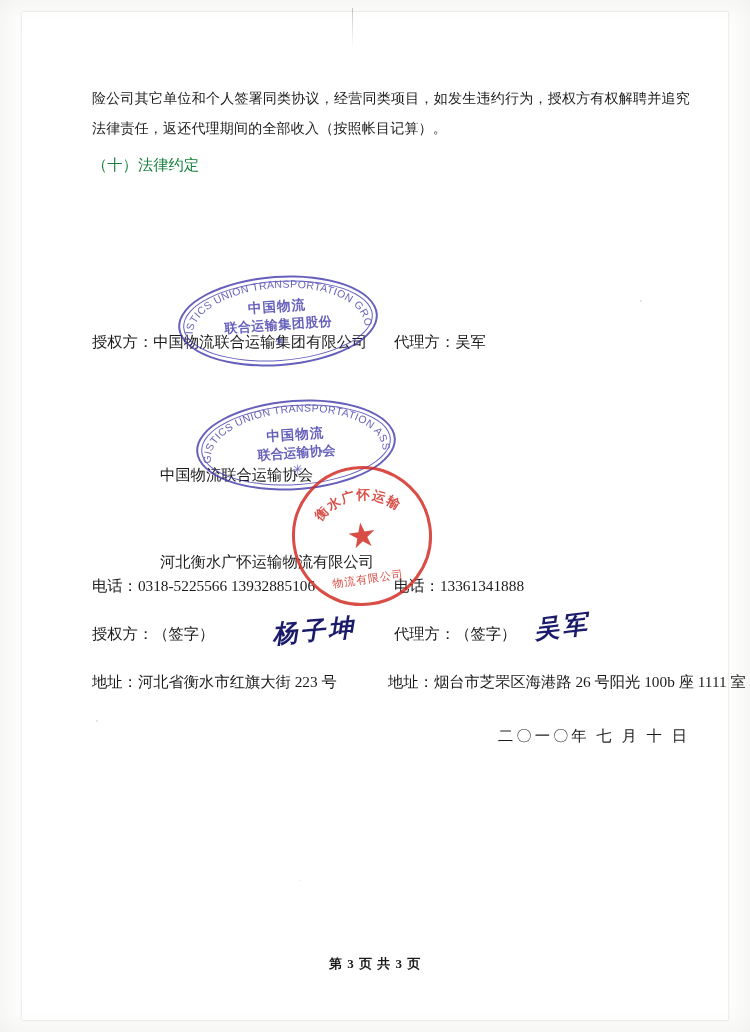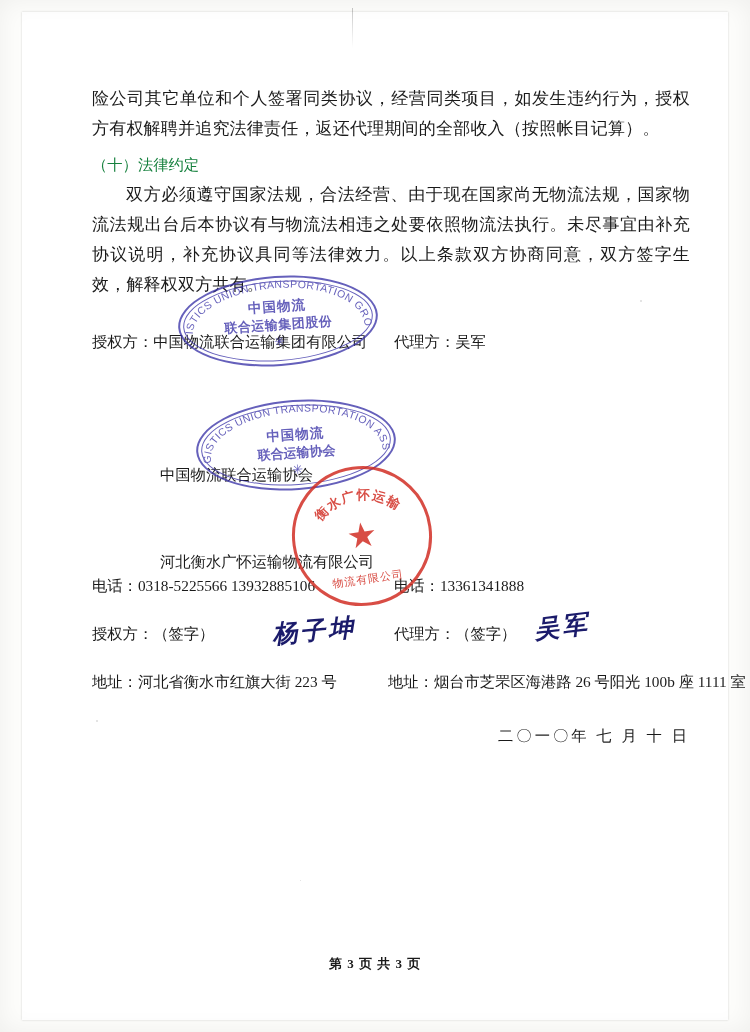--- a/index.html
+++ b/index.html
@@ -45,21 +45,21 @@
     z-index: 5;
   }
   .content {
     position: absolute;
     left: 92px;
     top: 84px;
     width: 598px;
     z-index: 10;
   }
   .para {
-    font-size: 17px;
+    font-size: 14px;
     line-height: 30px;
     color: #1a1a1a;
     letter-spacing: 0.2px;
     text-align: justify;
     margin: 0;
   }
   .para.indent { text-indent: 2em; }
   .section-title {
     font-size: 15.3px;
     line-height: 30px;
@@ -272,21 +272,20 @@
 </head>
 <body>
 
 <div id="page">
   <div class="paper"></div>
   <div class="fold"></div>
 
   <div class="content">
     <p class="para">险公司其它单位和个人签署同类协议，经营同类项目，如发生违约行为，授权方有权解聘并追究法律责任，返还代理期间的全部收入（按照帐目记算）。</p>
     <p class="section-title">（十）法律约定</p>
-    <p class="para indent">双方必须遵守国家法规，合法经营、由于现在国家尚无物流法规，国家物流法规出台后本协议有与物流法相违之处要依照物流法执行。未尽事宜由补充协议说明，补充协议具同等法律效力。以上条款双方协商同意，双方签字生效，解释权双方共有。</p>
   </div>
 
   <div class="stamp oval-stamp" id="stamp-company">
     <div class="inner-ring"></div>
     <div class="arc-text">
       <svg viewBox="0 0 196 86">
         <path id="arcCompany" d="M 12,52 A 86,42 0 0 1 184,52" fill="none"></path>
         <text>
           <textPath href="#arcCompany" startOffset="50%" text-anchor="middle" id="arc-company-text">CHINA LOGISTICS UNION TRANSPORTATION GROUP SHARE</textPath>
         </text>

